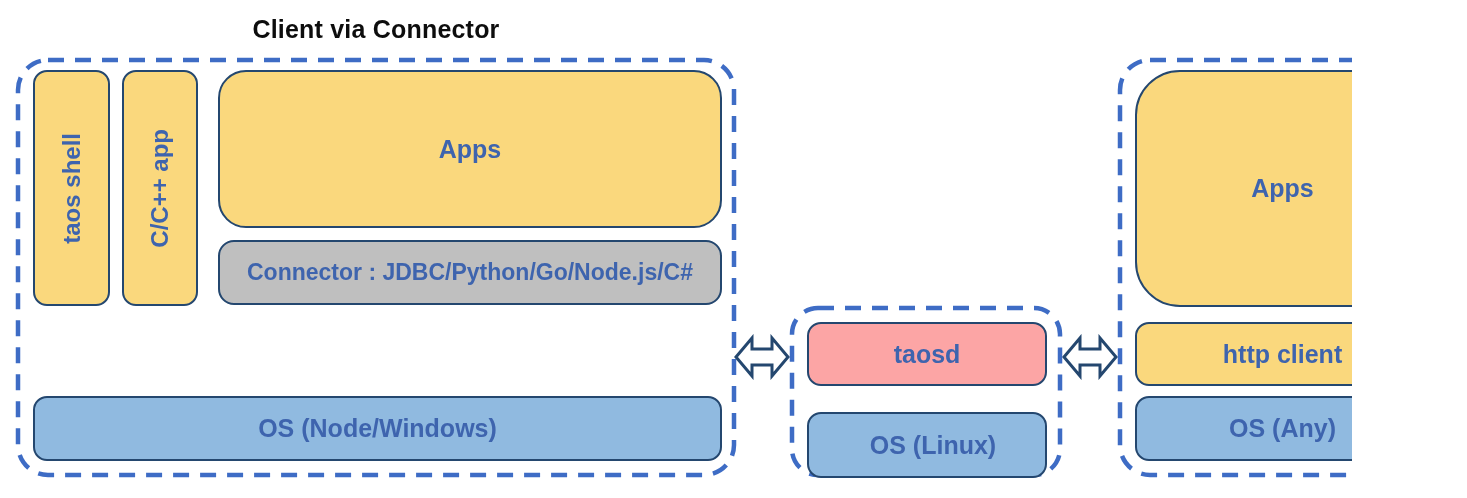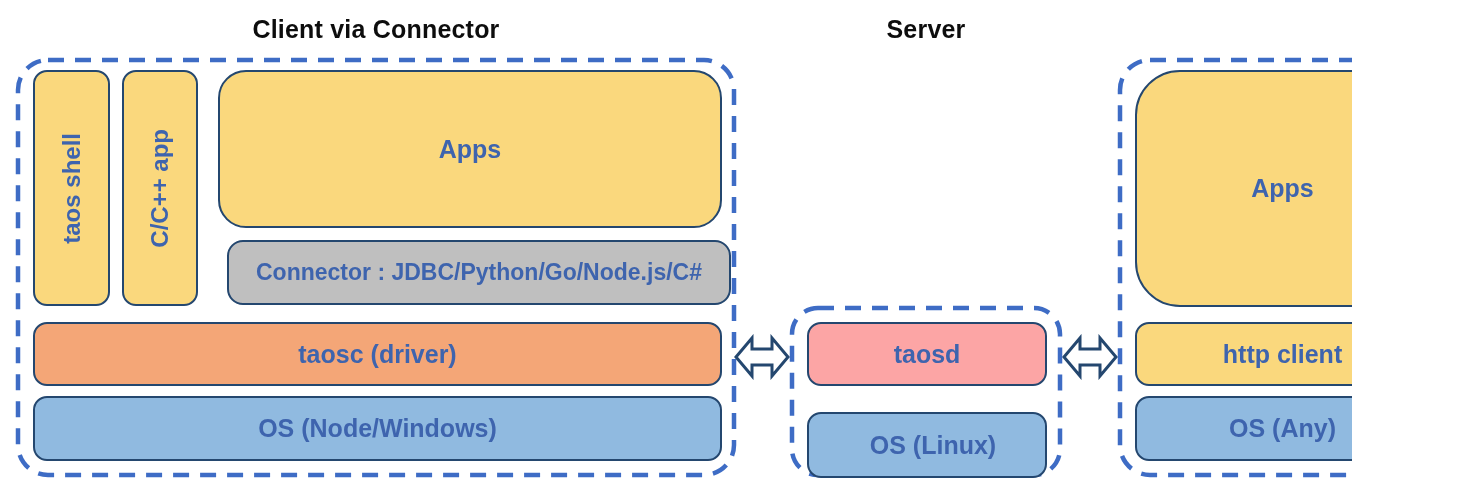--- a/index.html
+++ b/index.html
@@ -17,38 +17,37 @@
     border:2.5px solid #24476F;
     display:flex; align-items:center; justify-content:center;
     font-weight:bold; color:#3E64AE; font-size:25px; text-align:center;
   }
   .yellow { background:#FAD87D; }
   .orange { background:#F4A677; }
   .blue   { background:#90BAE0; }
   .green  { background:#fca5a5; }
   .gray   { background:#BFBFBF; }
   .r14 { border-radius:14px; }
-  .r16 { border-radius:16px;margin-left:9px; }
+  .r16 { border-radius:16px; }
   .r28 { border-radius:28px; }
   .r45 { border-radius:45px; }
   .vbox span {
     writing-mode:vertical-rl; transform:rotate(180deg);
     font-size:24px; white-space:nowrap;
   }
   .connector-label { font-size:23px; }
   .two-line { line-height:1.35; }
   .dashed, .arrow { position:absolute; display:block; }
 </style>
 </head>
 <body>
 
 <div class="canvas">
 
   <div class="sec-title" style="left:15px; width:722px;">Client via Connector</div>
-  <div class="sec-title" style="left:789px; width:274px;">Server</div>
 
   <svg class="dashed" style="left:15px; top:57px;" width="722" height="421" viewBox="0 0 722 421">
     <rect x="3" y="3" width="716" height="415" rx="30" fill="none" stroke="#3E6CC5" stroke-width="4.5" stroke-dasharray="16 11"></rect>
   </svg>
   <svg class="dashed" style="left:789px; top:305px;" width="274" height="173" viewBox="0 0 274 173">
     <rect x="3" y="3" width="268" height="167" rx="26" fill="none" stroke="#3E6CC5" stroke-width="4.5" stroke-dasharray="16 11"></rect>
   </svg>
   <svg class="dashed" style="left:1117px; top:57px;" width="331" height="421" viewBox="0 0 331 421">
     <rect x="3" y="3" width="325" height="415" rx="30" fill="none" stroke="#3E6CC5" stroke-width="4.5" stroke-dasharray="16 11"></rect>
   </svg>
@@ -57,23 +56,20 @@
     <span>taos shell</span>
   </div>
   <div class="box yellow r14 vbox" style="left:122px; top:70px; width:76px; height:236px;">
     <span>C/C++ app</span>
   </div>
   <div class="box yellow r28" style="left:218px; top:70px; width:504px; height:158px;">
     <span>Apps</span>
   </div>
   <div class="box gray r16 connector-label" style="left:218px; top:240px; width:504px; height:65px;">
     <span>Connector : JDBC/Python/Go/Node.js/C#</span>
-  </div>
-  <div class="box orange r14" style="left:33px; top:322px; width:689px; height:64px;">
-    <span>taosc (driver)</span>
   </div>
   <div class="box blue r14" style="left:33px; top:396px; width:689px; height:65px;">
     <span>OS (Node/Windows)</span>
   </div>
 
   <div class="box green r14" style="left:807px; top:322px; width:240px; height:64px;">
     <span>taosd</span>
   </div>
   <div class="box blue r14" style="left:807px; top:412px; width:240px; height:66px;padding-left:12px;">
     <span>OS (Linux)</span>

